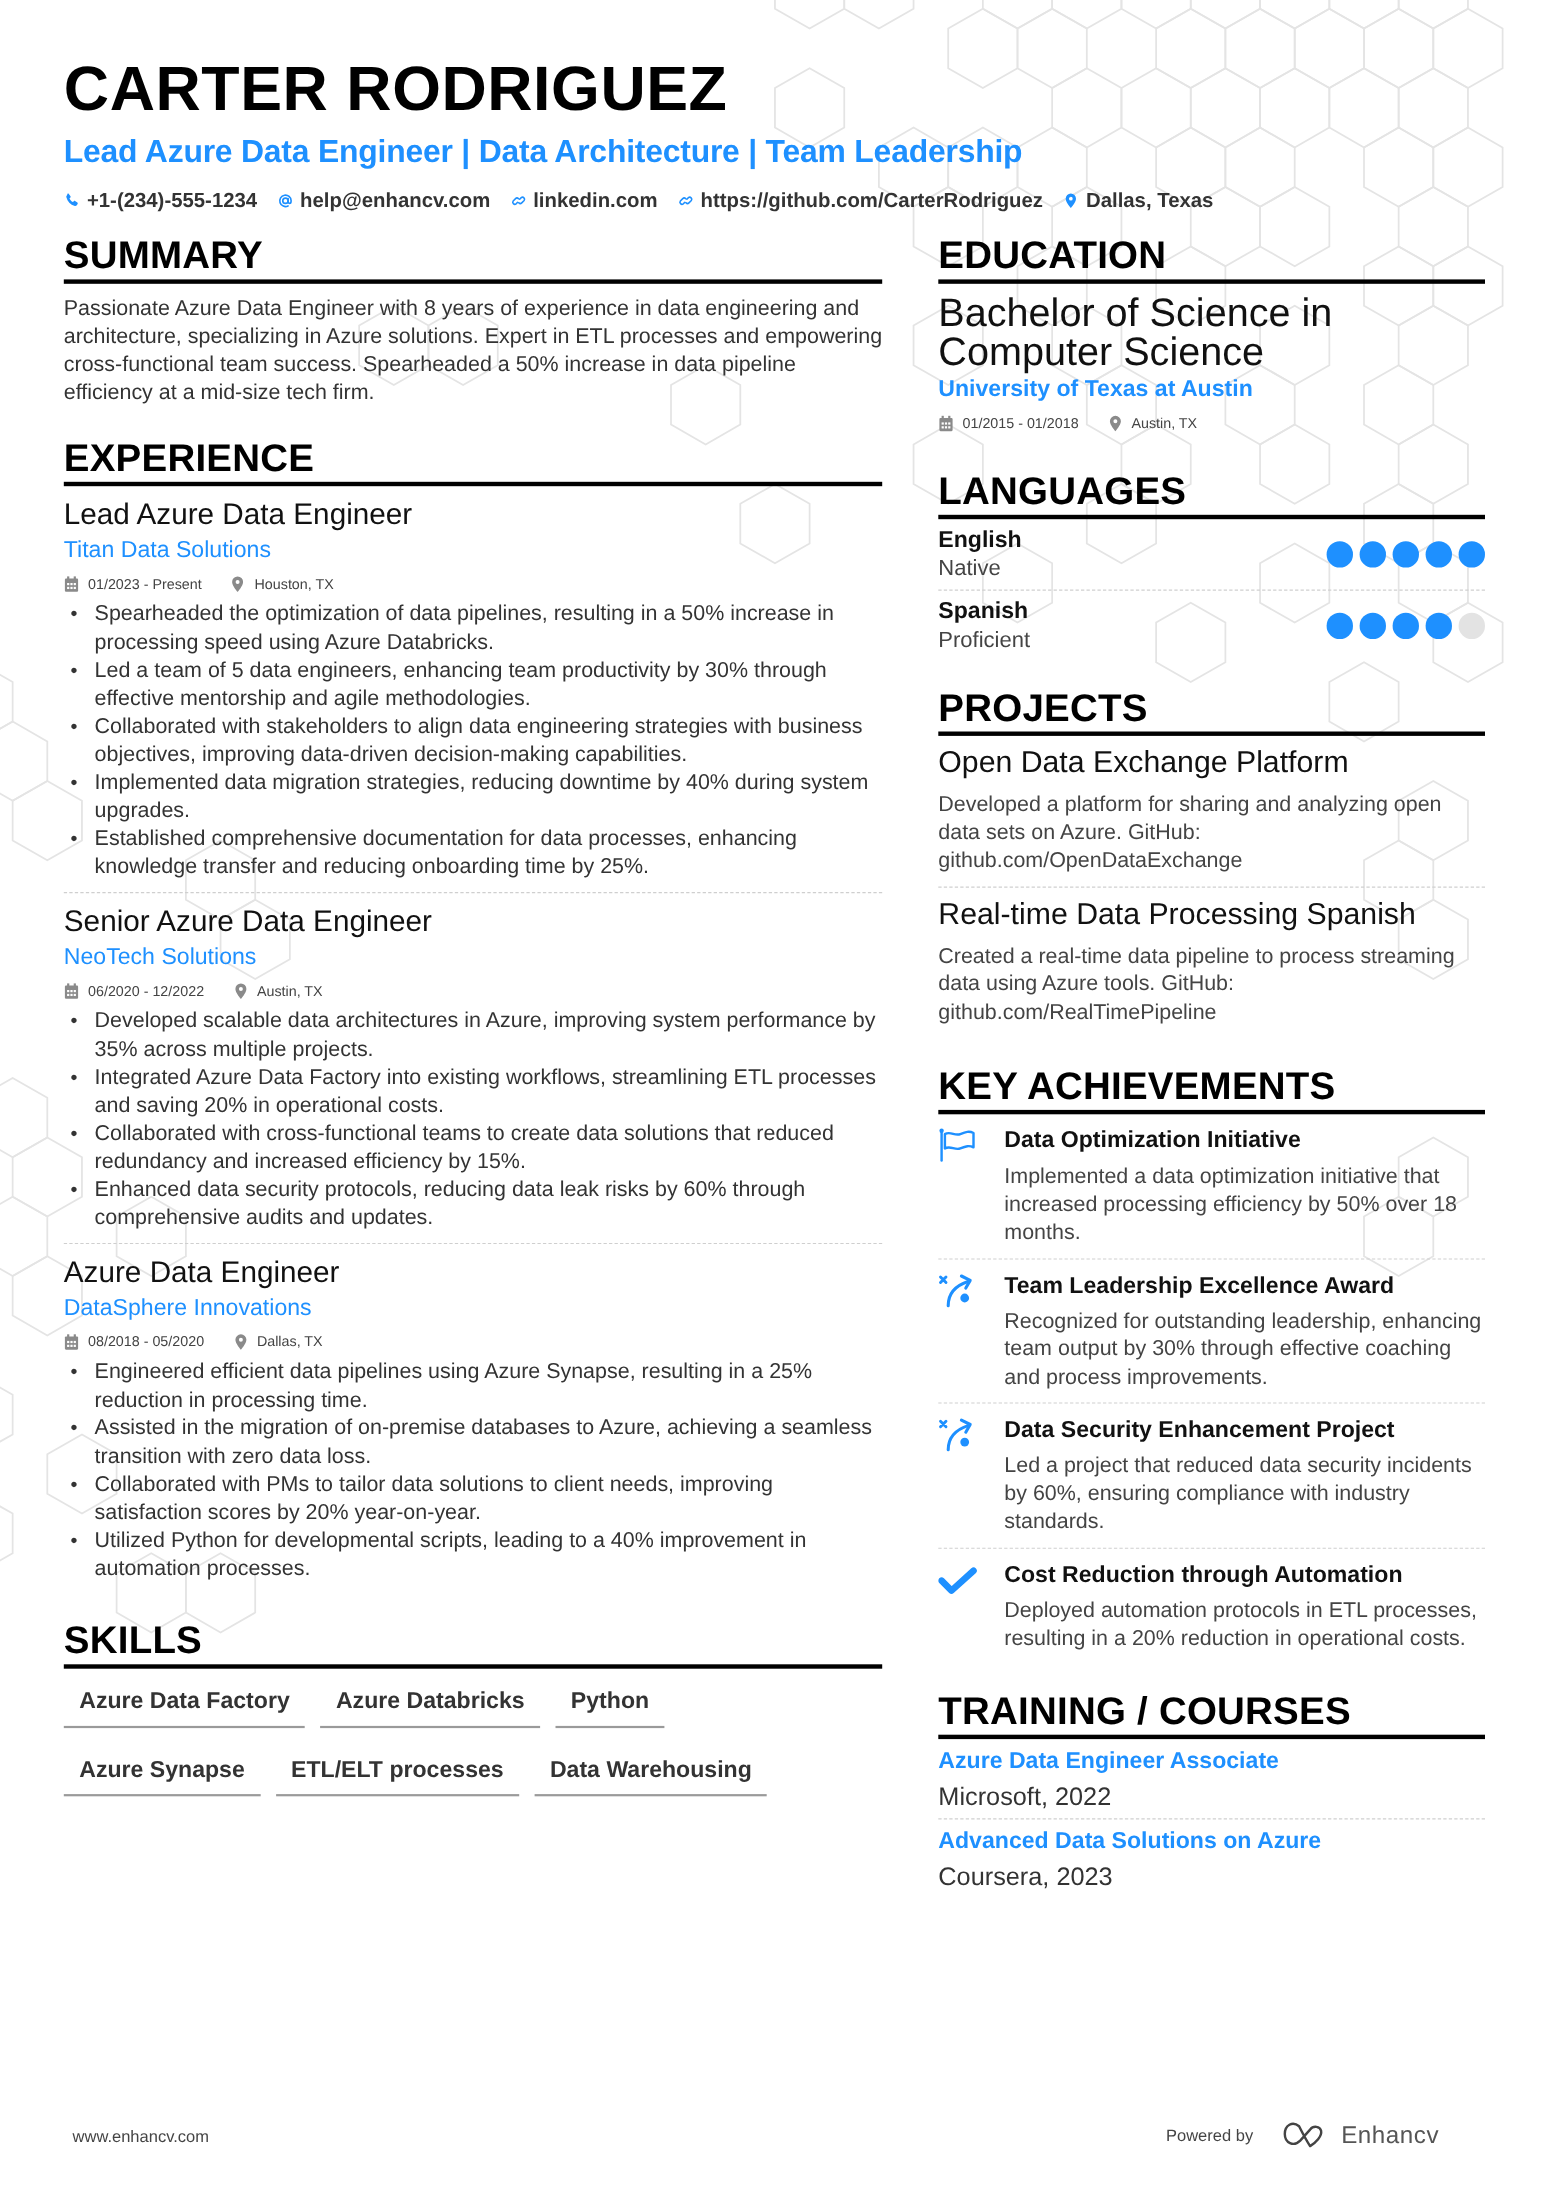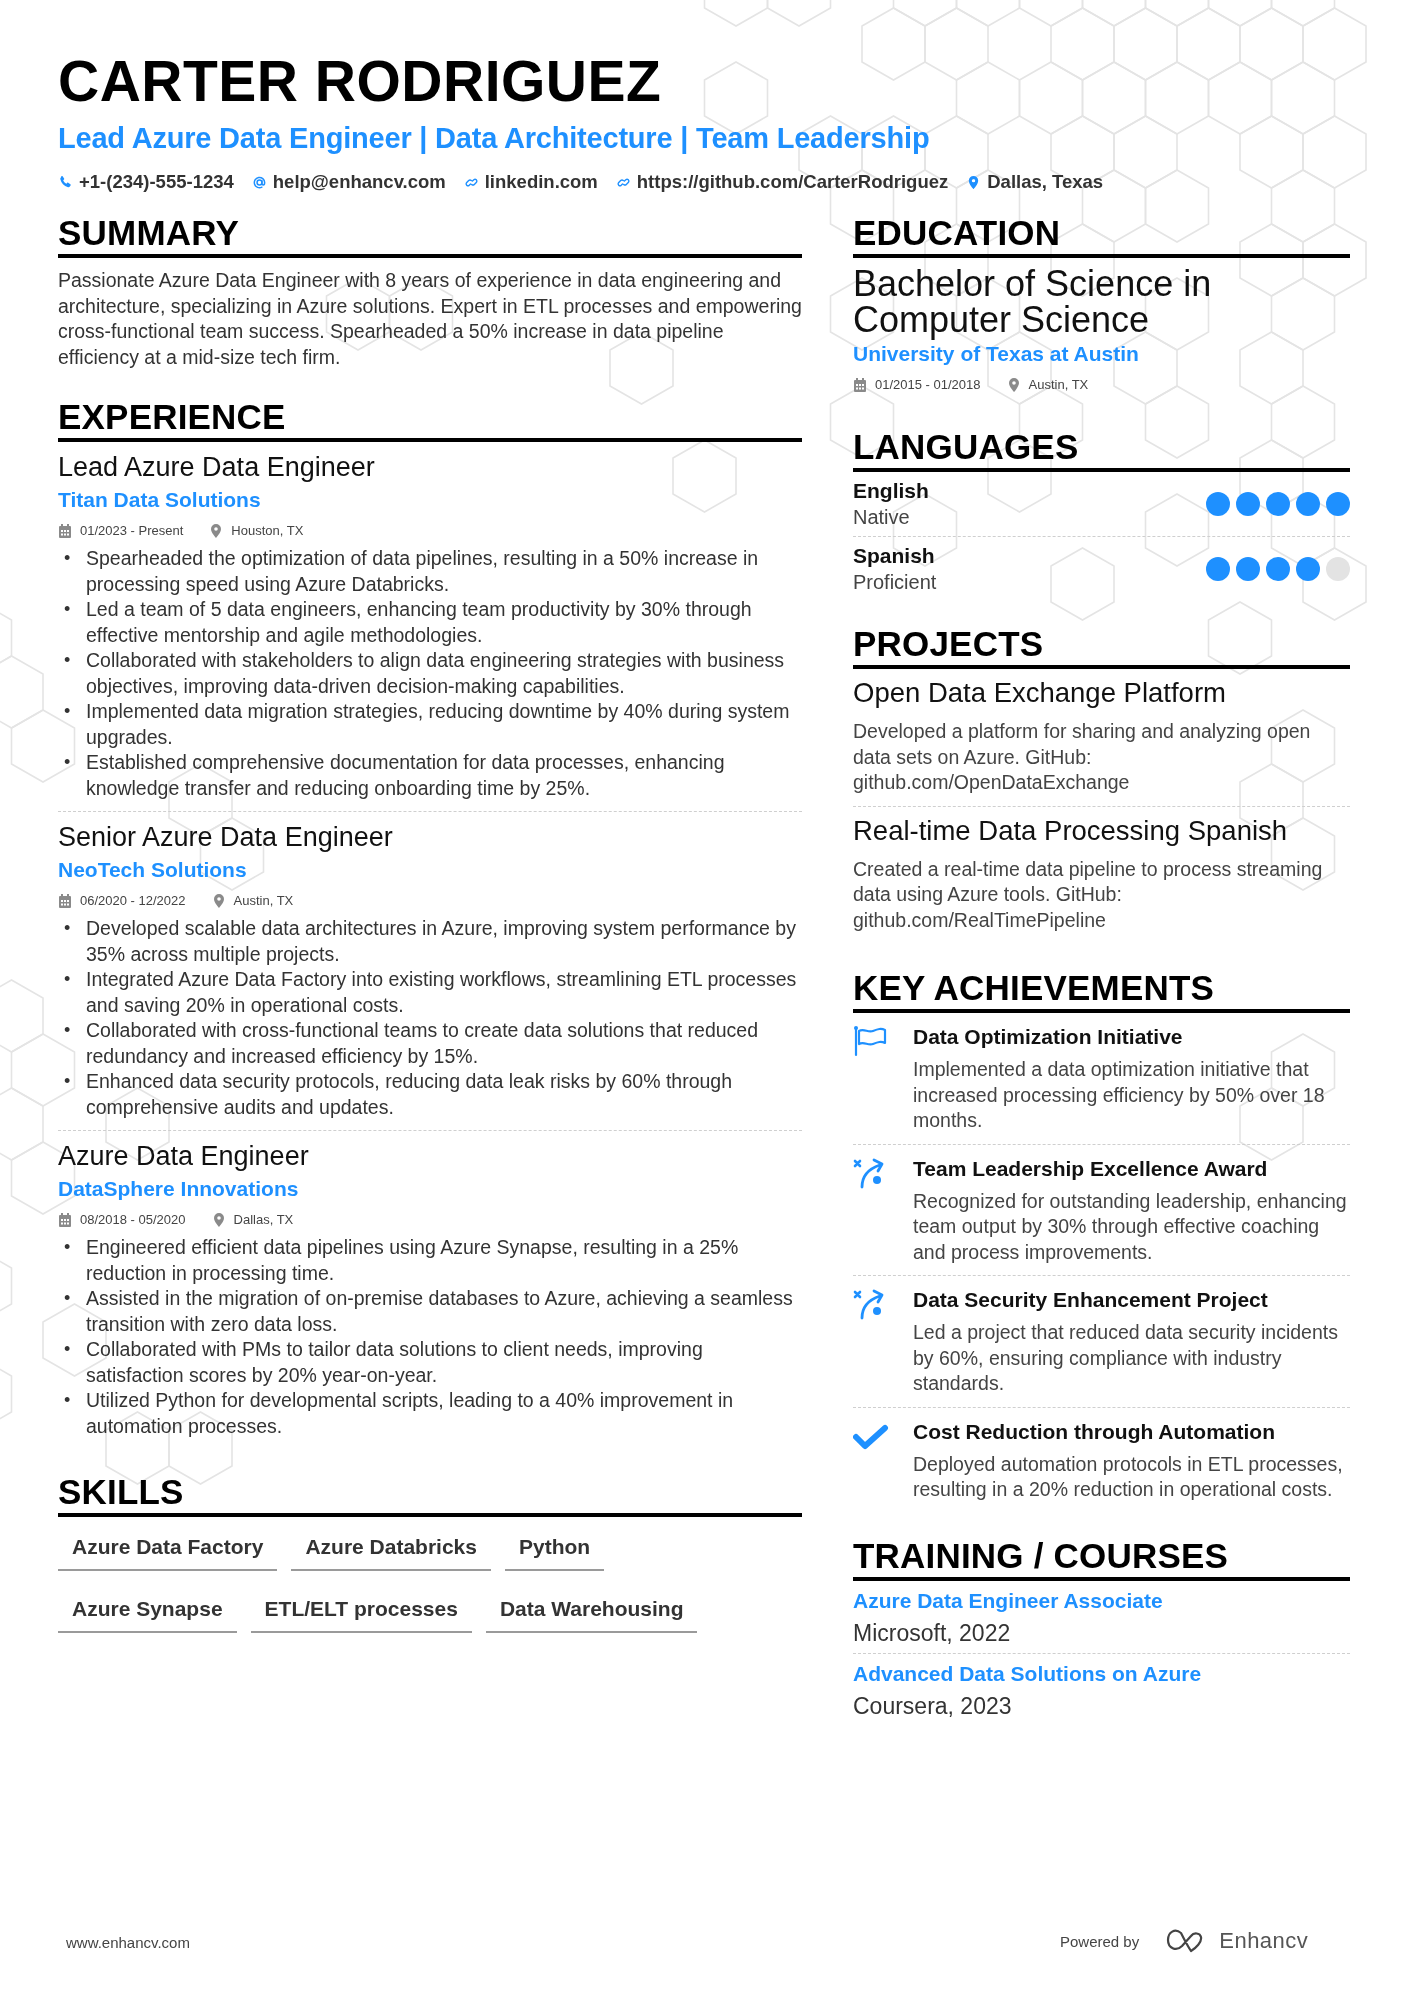--- a/index.html
+++ b/index.html
@@ -19,21 +19,21 @@
   .col-right { position: absolute; left: 853px; top: 212px; width: 497px; }
 
   .section-title { font-size: 35px; font-weight: 700; color: #000; line-height: 42px; border-bottom: 4px solid #000; padding-bottom: 0px; letter-spacing: 0.2px; }
   .section { margin-bottom: 30px; }
 
   .summary-text { font-size: 19.5px; color: #333; line-height: 25.5px; margin-top: 10px; }
 
   .job { padding: 8px 0 10px 0; border-bottom: 1.5px dashed #cfcfcf; }
   .job:last-child { border-bottom: none; }
   .job-title { font-size: 27px; color: #111; line-height: 34px; }
-  .company { font-size: 21px; font-weight: 700; color: #1E90FF; line-height: 28px; margin-top: 2px; }
+  .company { font-size: 21px; font-weight: 400; color: #1E90FF; line-height: 28px; margin-top: 2px; }
   .meta { display: flex; gap: 26px; font-size: 13px; color: #444; line-height: 26px; margin-top: 4px; align-items: center; }
   .meta-item { display: flex; align-items: center; gap: 8px; }
   .meta-item svg { width: 14px; height: 16px; }
   .bullets { list-style: none; margin-top: 2px; }
   .bullets li { position: relative; padding-left: 28px; font-size: 19.5px; color: #333; line-height: 25.5px; }
   .bullets li::before { content: "•"; position: absolute; left: 6px; top: 0; color: #333; font-size: 18px; }
 
   .skills { display: flex; flex-wrap: wrap; gap: 20px 14px; margin-top: 12px; width: 720px; }
   .skill { font-size: 21px; font-weight: 700; color: #333; padding: 6px 14px 10px 14px; border-bottom: 2px solid #9a9a9a; line-height: 24px; }
 

